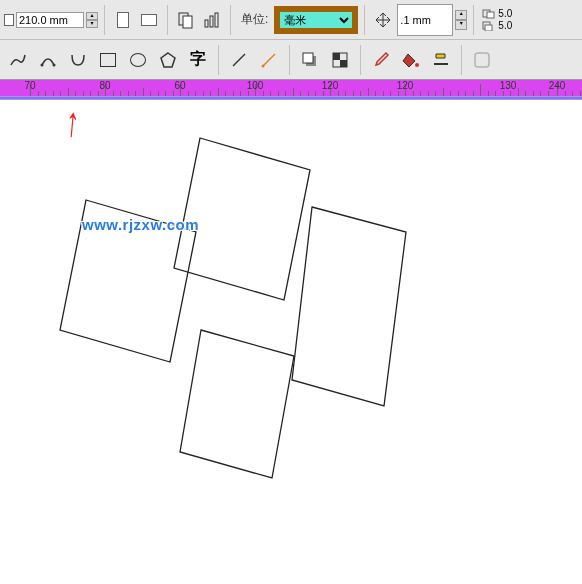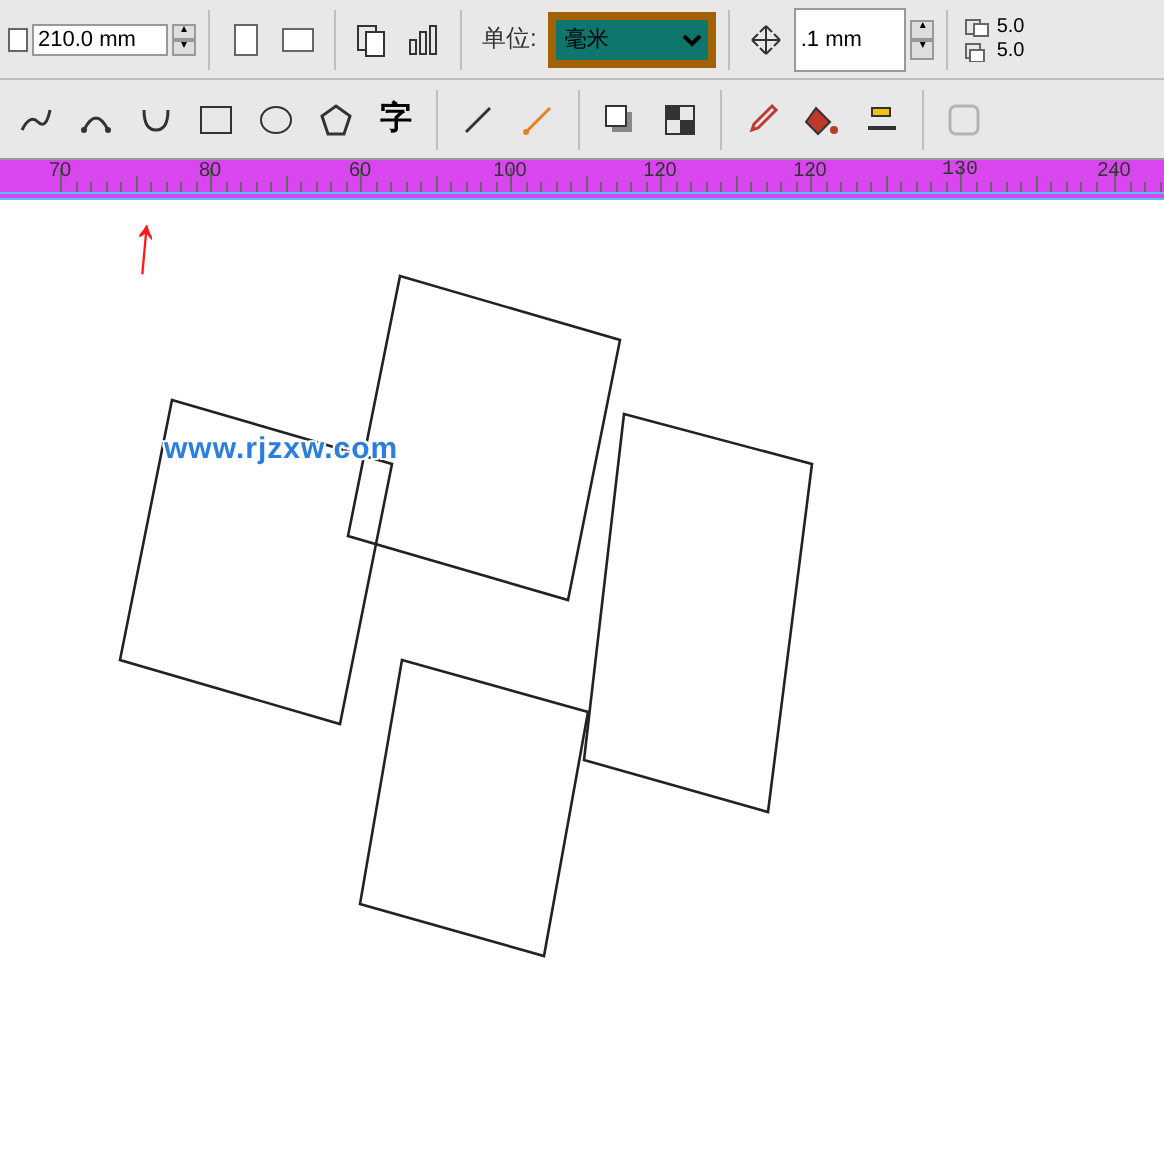--- a/index.html
+++ b/index.html
@@ -8,21 +8,21 @@
 .toolbar2{background:#e8e8e8;border-bottom:1px solid #999;display:flex;align-items:center;height:40px;padding:2px 4px;gap:2px}
 .input-group{display:flex;flex-direction:column;gap:1px}
 .dim-input{display:flex;align-items:center;gap:2px}
 .dim-input input{width:68px;height:16px;border:1px solid #999;padding:1px 2px;font-size:11px}
 .spinner{display:flex;flex-direction:column;width:12px}
 .spinner span{height:8px;background:#ddd;border:1px solid #999;font-size:6px;text-align:center;line-height:5px;cursor:pointer}
 .page-icon{width:14px;height:16px;border:1px solid #666;background:#fff;display:inline-block}
 .sep{width:1px;height:30px;background:#c0c0c0;margin:0 4px}
 .btn{width:24px;height:24px;display:flex;align-items:center;justify-content:center;cursor:pointer;border:1px solid transparent}
 .label{font-size:12px;color:#333;margin:0 4px}
-select{height:28px;border:4px solid #a16207;font-size:11px;background:#0f766e}
+select{height:28px;border:6px solid #a16207;font-size:11px;background:#5eead4}
 .nudge-input{width:56px;height:32px;border:1px solid #999;padding:1px 2px}
 .ruler{height:20px;background:#d946ef;border-bottom:1px solid #4fc3f7;position:relative;overflow:hidden}
 .ruler::after{content:'';position:absolute;bottom:2px;left:0;right:0;height:1px;background:#4fc3f7}
 .tick{position:absolute;bottom:3px;width:1px;height:5px;background:#666}
 .tick.major{height:12px}
 .tick-label{position:absolute;bottom:8px;font-size:10px;color:#333;transform:translateX(-50%)}
 .canvas{position:relative;width:100%;height:calc(100% - 100px);background:#fff}
 .watermark{position:absolute;left:82px;top:116px;font-size:15px;font-weight:bold;color:#2b7de0;text-shadow:1px 1px 0 #fff,-1px -1px 0 #fff,1px -1px 0 #fff,-1px 1px 0 #fff;letter-spacing:0.5px}
 .arrow{position:absolute;left:62px;top:-2px;font-size:42px;color:#ff1a1a;font-weight:bold;transform:scaleX(0.65) rotate(8deg)}
 .shape-toolbar .btn{width:28px;height:28px}
@@ -246,21 +246,21 @@
     <div class="tick" style="left: 412.5px;"></div>
     <div class="tick" style="left: 420px;"></div>
     <div class="tick" style="left: 427.5px;"></div>
     <div class="tick" style="left: 435px;"></div>
     <div class="tick" style="left: 442.5px; height: 8px;"></div>
     <div class="tick" style="left: 450px;"></div>
     <div class="tick" style="left: 457.5px;"></div>
     <div class="tick" style="left: 465px;"></div>
     <div class="tick" style="left: 472.5px;"></div>
     <div class="tick major" style="left: 480px;"></div>
-    <div class="tick-label" style="left: 480px; font-family: Liberation Mono, monospace;">130</div>
+    <div class="tick-label" style="left: 508px;">130</div>
     <div class="tick" style="left: 487.5px;"></div>
     <div class="tick" style="left: 495px;"></div>
     <div class="tick" style="left: 502.5px;"></div>
     <div class="tick" style="left: 510px;"></div>
     <div class="tick" style="left: 517.5px; height: 8px;"></div>
     <div class="tick" style="left: 525px;"></div>
     <div class="tick" style="left: 532.5px;"></div>
     <div class="tick" style="left: 540px;"></div>
     <div class="tick" style="left: 547.5px;"></div>
     <div class="tick major" style="left: 557px;"></div>

